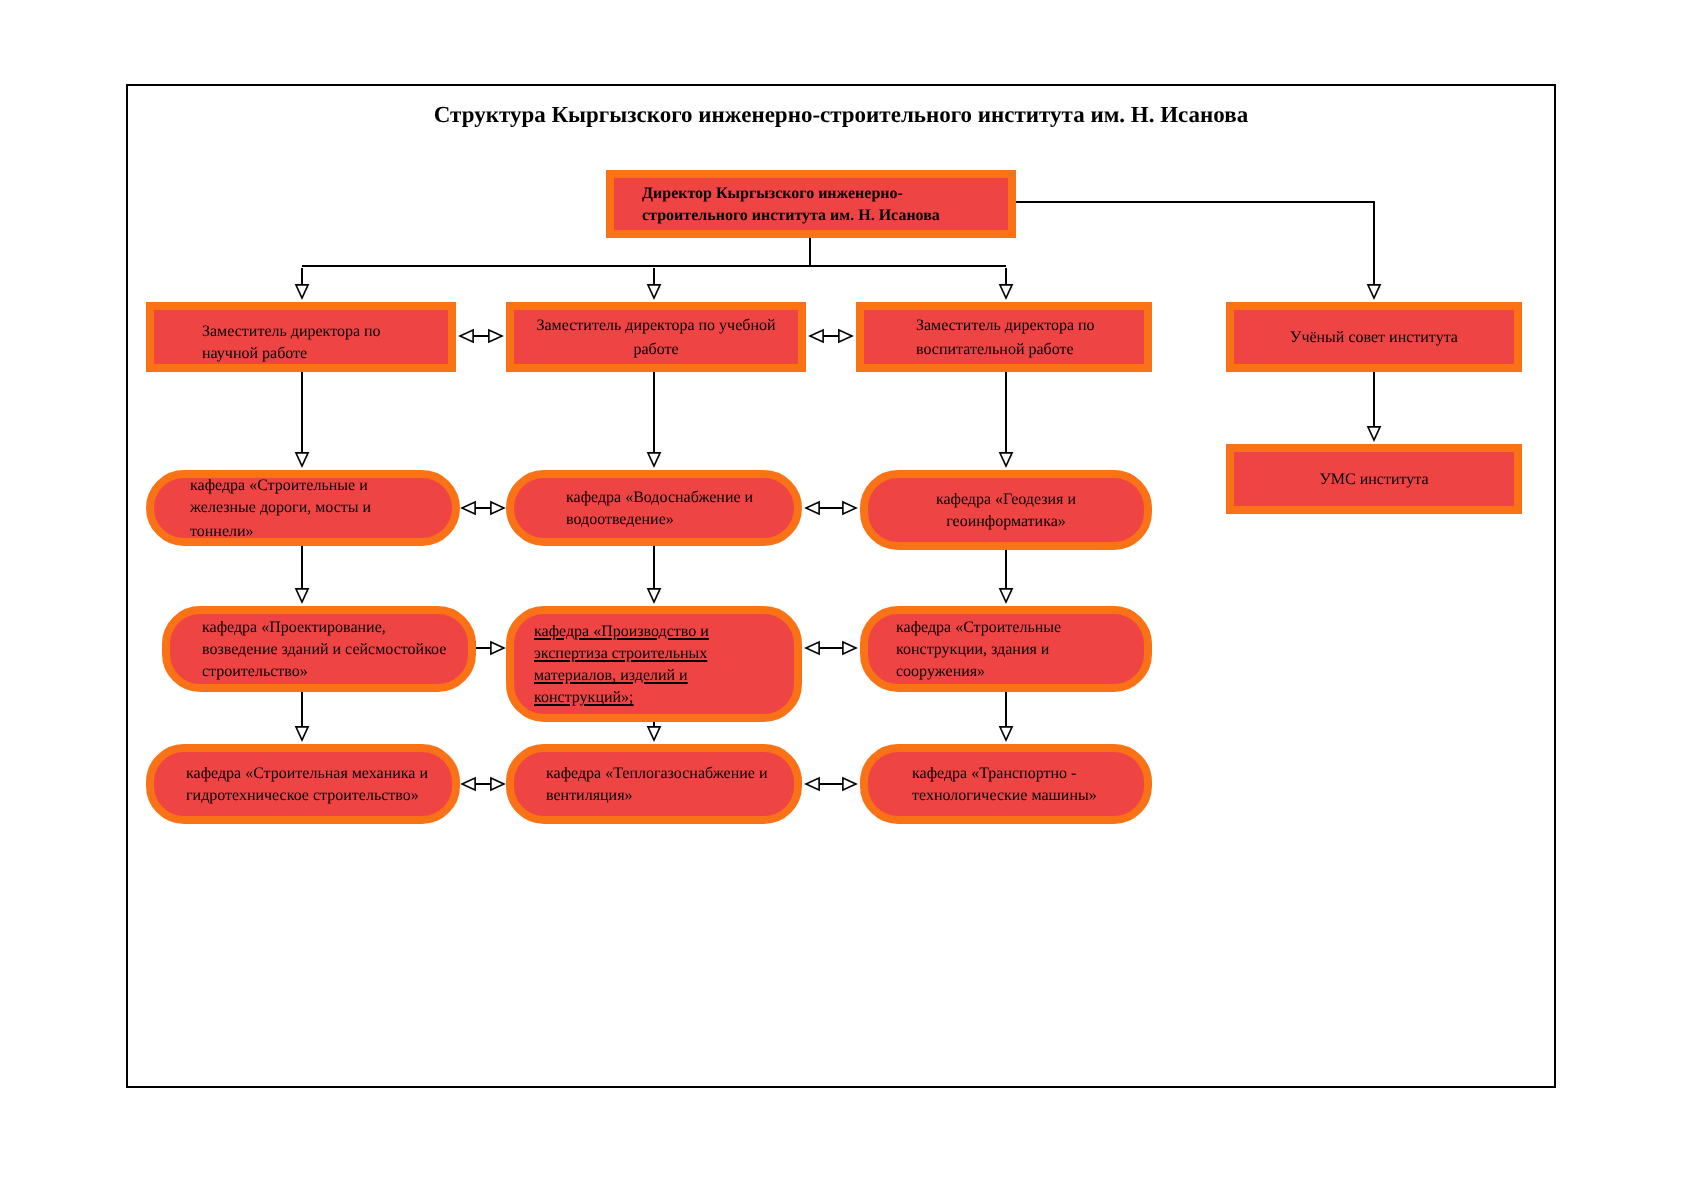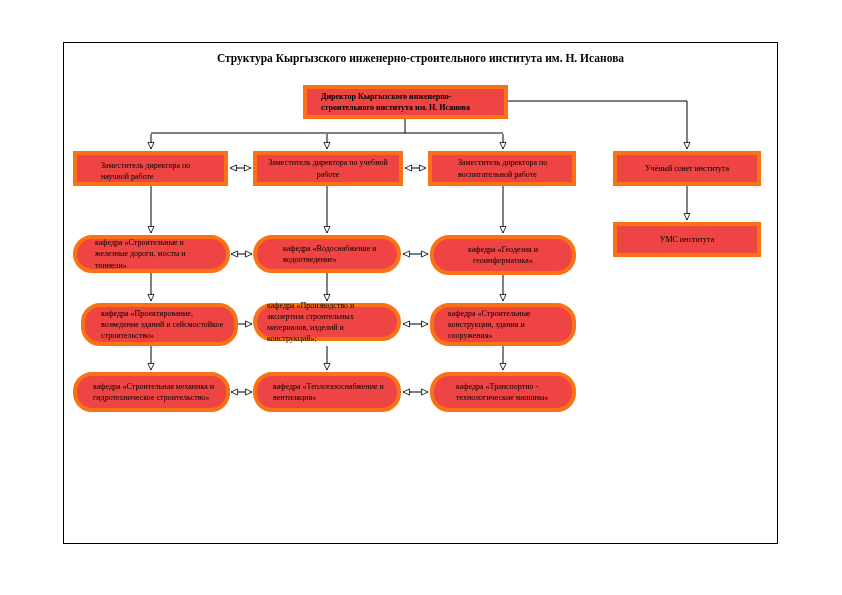--- a/index.html
+++ b/index.html
@@ -112,21 +112,21 @@
   <div class="box rounded" style="left:253px;top:235px;width:148px;height:38px;padding:0 10px 0 26px;">
     <span>кафедра «Водоснабжение и водоотведение»</span>
   </div>
   <div class="box rounded center" style="left:430px;top:235px;width:146px;height:38px;padding:16px 16px;">
     <span>кафедра «Геодезия и геоинформатика»</span>
   </div>
 
   <div class="box rounded" style="left:81px;top:303px;width:157px;height:43px;padding:0 10px 0 16px;">
     <span>кафедра «Проектирование, возведение зданий и сейсмостойкое строительство»</span>
   </div>
-  <div class="box rounded" style="left:253px;top:303px;width:148px;height:38px;padding:0 6px 0 10px;">
+  <div class="box rounded" style="left:253px;top:303px;width:148px;height:58px;padding:0 6px 0 10px;text-decoration:underline;">
     <span>кафедра «Производство и экспертиза строительных материалов, изделий и конструкций»;</span>
   </div>
   <div class="box rounded" style="left:430px;top:303px;width:146px;height:43px;padding:0 8px 0 14px;">
     <span>кафедра «Строительные конструкции, здания и сооружения»</span>
   </div>
 
   <div class="box rounded" style="left:73px;top:372px;width:157px;height:40px;padding:0 12px 0 16px;">
     <span>кафедра «Строительная механика и гидротехническое строительство»</span>
   </div>
   <div class="box rounded" style="left:253px;top:372px;width:148px;height:40px;padding:0 10px 0 16px;">

